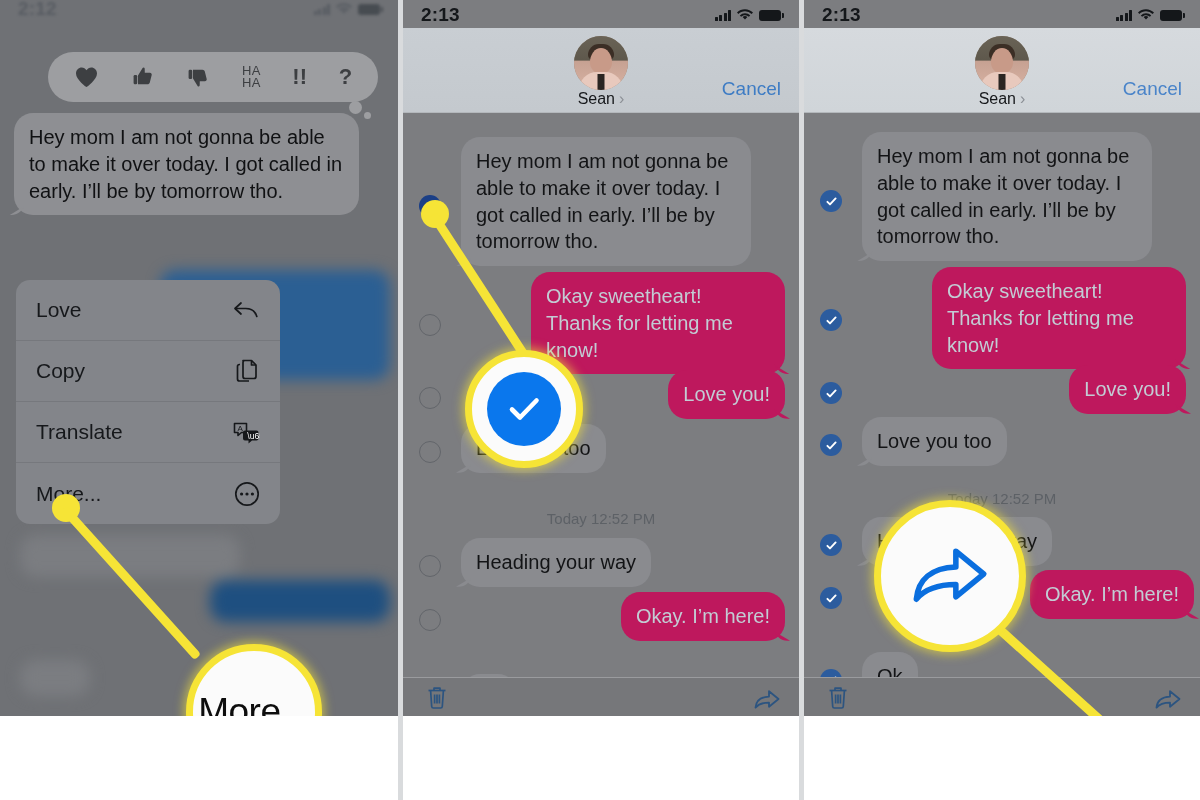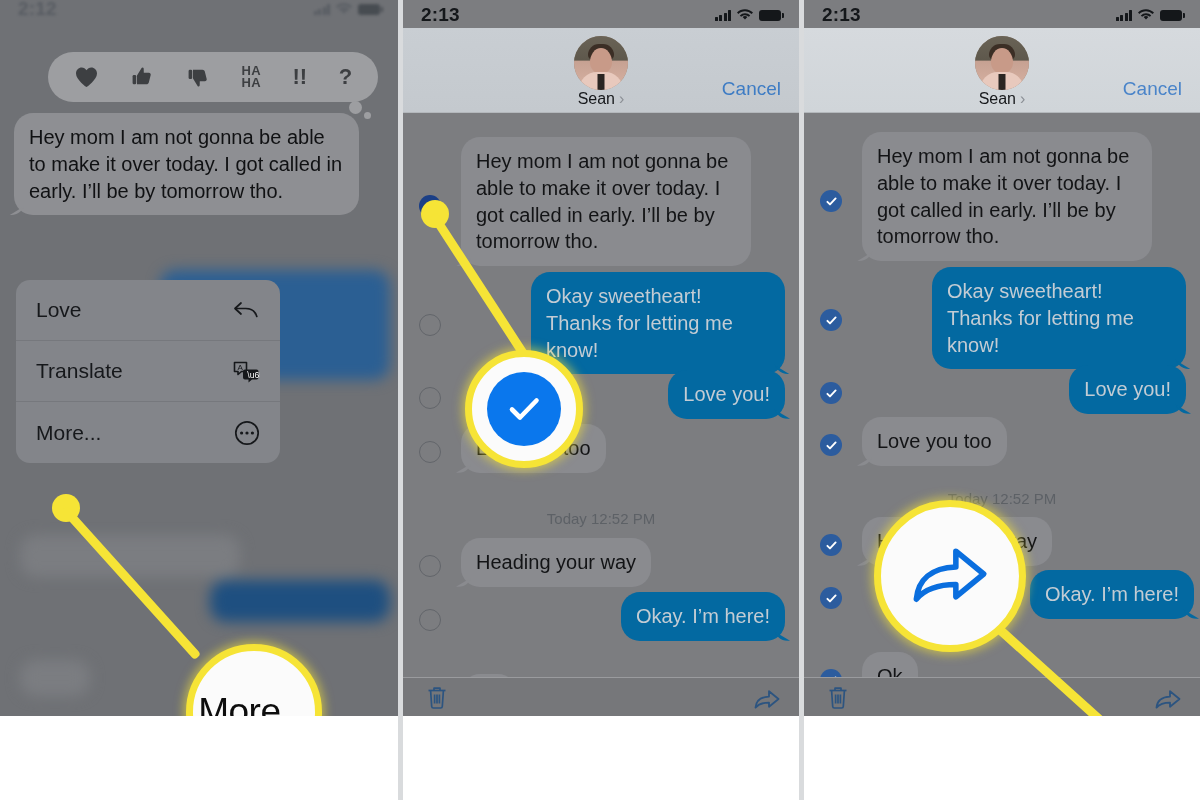--- a/index.html
+++ b/index.html
@@ -68,41 +68,41 @@
   .row{position:absolute;left:0;right:0;display:flex;align-items:center;}
   .sel{position:absolute;left:16px;width:22px;height:22px;border-radius:50%;box-sizing:border-box;}
   .sel.empty{border:1.6px solid #62656a;background:transparent;}
   .sel.checked{background:#2c5c9e;display:flex;align-items:center;justify-content:center;}
   .sel.checked svg{display:block;}
   .p2 .sel.checked{background:#1b3f86;}
 
   .bubble{position:relative;max-width:300px;padding:11px 15px;font-size:20px;line-height:1.34;
     border-radius:19px;box-sizing:border-box;}
   .bubble.gray{background:#8a8b8f;color:#131416;}
-  .bubble.blue{background:#0369a1;color:#c3ccd4;}
+  .bubble.blue{background:#be185d;color:#c3ccd4;}
   .p1 .bubble.gray{background:#8e8f93;color:#101113;}
   .bubble.gray::after{content:"";position:absolute;left:-5px;bottom:0;width:16px;height:16px;
     background:inherit;border-bottom-right-radius:14px;clip-path:polygon(0 100%,100% 100%,100% 40%);}
   .bubble.blue::after{content:"";position:absolute;right:-5px;bottom:0;width:16px;height:16px;
     background:inherit;border-bottom-left-radius:14px;clip-path:polygon(0 40%,0 100%,100% 100%);}
 
   .stamp{position:absolute;left:0;right:0;text-align:center;font-size:15px;color:#5d6166;}
 
   
   .bottombar{position:absolute;left:0;right:0;bottom:0;height:38px;
     border-top:1px solid #9a9b9e;background:#76777a;}
   .tb-trash{position:absolute;left:22px;top:6px;}
   .tb-fwd{position:absolute;right:18px;top:10px;}
 
   
   .tapbar{position:absolute;left:48px;top:52px;width:330px;height:50px;border-radius:25px;
     background:#9d9ea1;display:flex;align-items:center;justify-content:space-around;
     padding:0 10px;box-sizing:border-box;}
   .tapbar .tb{color:#3d3f42;font-size:22px;font-weight:bold;line-height:1;}
-  .tapbar .haha{font-size:13px;font-weight:bold;line-height:.95;text-align:center;letter-spacing:.3px;}
+  .tapbar .haha{font-size:13px;font-weight:normal;line-height:.95;text-align:center;letter-spacing:.3px;}
   .tapbar svg{display:block;}
   .taptail1{position:absolute;left:349px;top:101px;width:13px;height:13px;border-radius:50%;background:#9d9ea1;}
   .taptail2{position:absolute;left:364px;top:112px;width:7px;height:7px;border-radius:50%;background:#9d9ea1;}
 
   .ctxmenu{position:absolute;left:16px;top:280px;width:264px;border-radius:14px;
     background:#83858a;overflow:hidden;}
   .ctxrow{height:61px;display:flex;align-items:center;justify-content:space-between;
     padding:0 20px;box-sizing:border-box;border-bottom:1px solid #76787d;}
   .ctxrow:last-child{border-bottom:none;}
   .ctxrow span.lbl{font-size:21px;color:#16181b;}
@@ -190,20 +190,30 @@
       <div class="ctxrow">
         <span class="lbl">Love</span>
         <span class="ic">
           <svg width="28" height="24" viewBox="0 0 28 24" fill="none" stroke="#16181b" stroke-width="1.7" stroke-linecap="round" stroke-linejoin="round">
               <path d="M9 5 3 10.5 9 16"></path>
               <path d="M3.6 10.5h10.2c5.6 0 9.5 3.1 11 8"></path>
             </svg>
         </span>
       </div>
       <div class="ctxrow">
+        <span class="lbl">Copy</span>
+        <span class="ic">
+          <svg width="26" height="26" viewBox="0 0 26 26" fill="none" stroke="#16181b" stroke-width="1.7" stroke-linejoin="round">
+              <path d="M9 2.5h8.5L22 7v11.5a2 2 0 0 1-2 2h-9a2 2 0 0 1-2-2V4.5a2 2 0 0 1 2-2z"></path>
+              <path d="M17.5 2.5V7H22"></path>
+              <path d="M6 6.5H5.5a2 2 0 0 0-2 2V21a2 2 0 0 0 2 2H15"></path>
+            </svg>
+        </span>
+      </div>
+      <div class="ctxrow">
         <span class="lbl">Translate</span>
         <span class="ic">
           <svg width="28" height="24" viewBox="0 0 28 24">
               <g fill="none" stroke="#16181b" stroke-width="1.6" stroke-linejoin="round">
                 <path d="M2.5 3.5h12v9h-5l-3.5 3v-3h-3.5z"></path>
               </g>
               <text x="5.6" y="11" font-size="8" font-family="Liberation Sans" fill="#16181b">A</text>
               <path d="M13 10.5h11.5a2 2 0 0 1 2 2v6a2 2 0 0 1-2 2h-4.5l-3.5 3v-3H13a2 2 0 0 1-2-2v-6a2 2 0 0 1 2-2z" fill="#16181b"></path>
               <text x="15.3" y="18.6" font-size="8.6" font-family="Liberation Sans" fill="#fff">\u6587</text>
             </svg>

